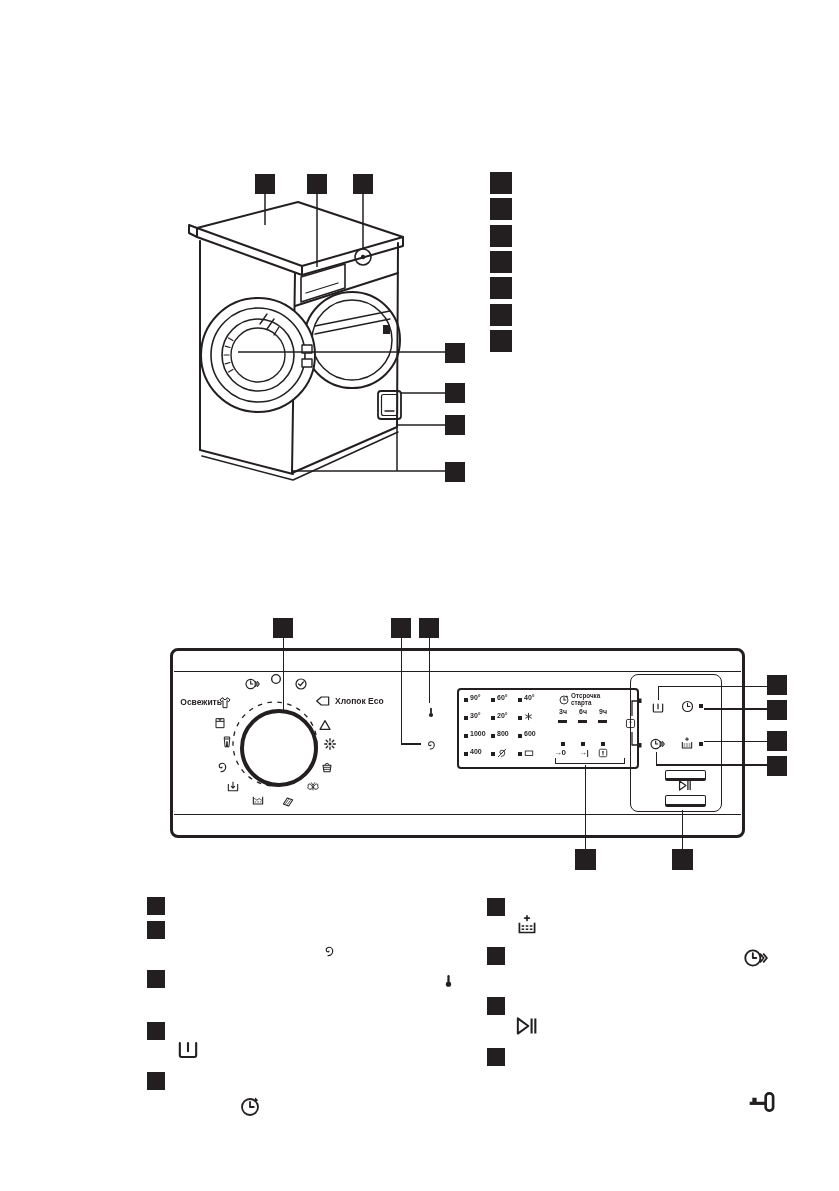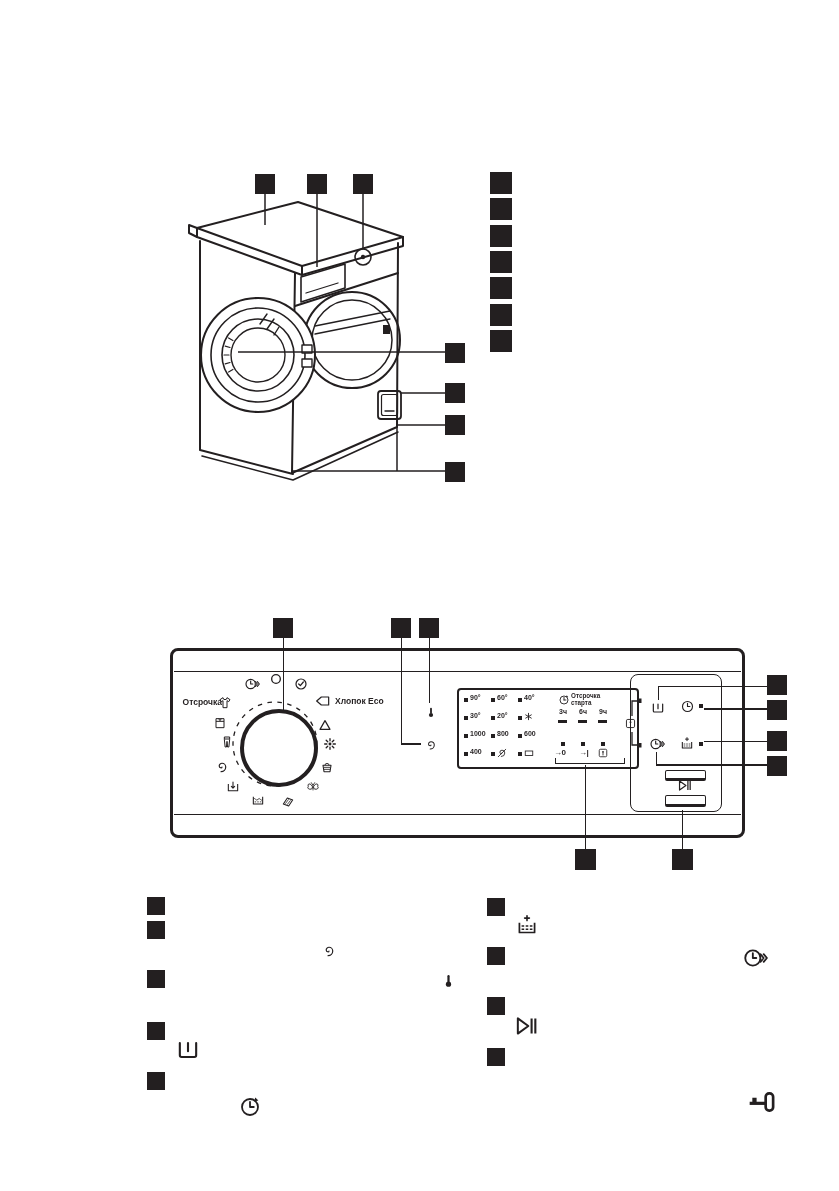--- a/index.html
+++ b/index.html
@@ -232,21 +232,21 @@
   <div class="panel">
     <div class="panel-border"></div>
     <div class="pline" style="top:23px"></div>
     <div class="pline" style="top:166px"></div>
 
     <svg class="ic" style="left:45px;top:36px" width="120" height="120" viewBox="0 0 120 120">
       <circle cx="60" cy="60" r="42" stroke="#231f20" stroke-width="1.3" fill="none" stroke-dasharray="4.5 5.5"></circle>
     </svg>
     <div class="knob"></div>
 
-    <div class="dlabel" style="left:2px;top:49px;width:50px;text-align:right">Отсрочка</div>
+    <div class="dlabel" style="left:2px;top:49px;width:50px;text-align:right">Освежить</div>
     <div class="dlabel" style="left:165px;top:48px">Хлопок Eco</div>
 
     <svg class="ic" style="left:74px;top:28px" width="16" height="16">
         <use href="#sym-clock-fast"></use>
       </svg>
     <svg class="ic" style="left:98px;top:23px" width="16" height="16">
         <use href="#sym-circle"></use>
       </svg>
     <svg class="ic" style="left:123px;top:28px" width="16" height="16">
         <use href="#sym-check-oval"></use>

